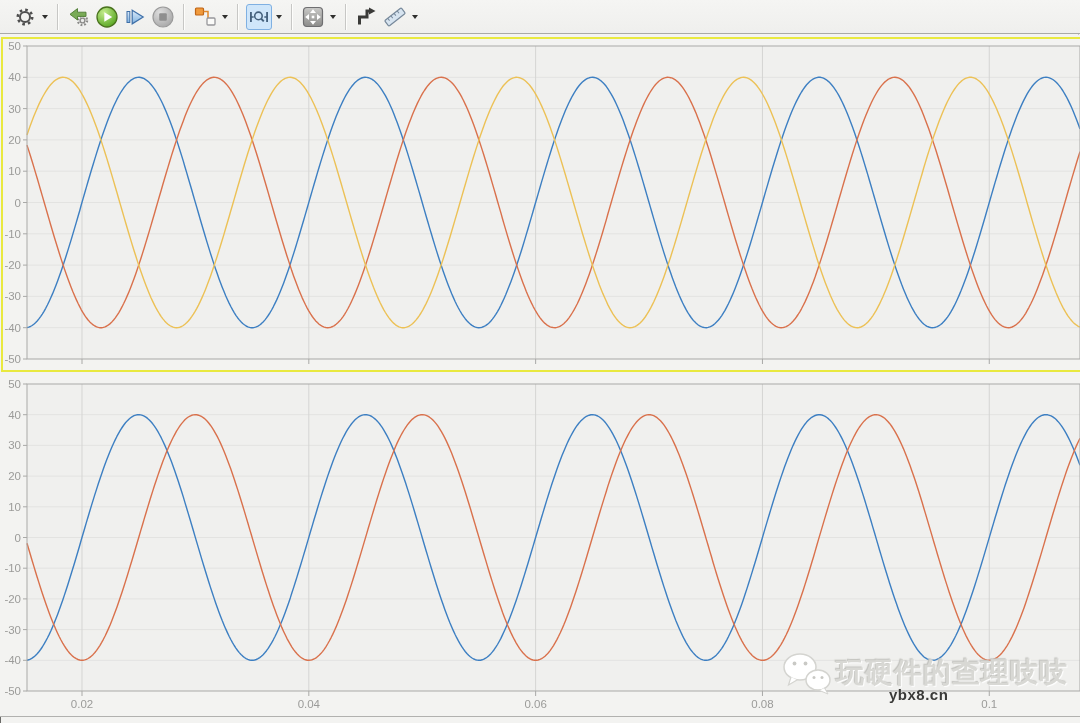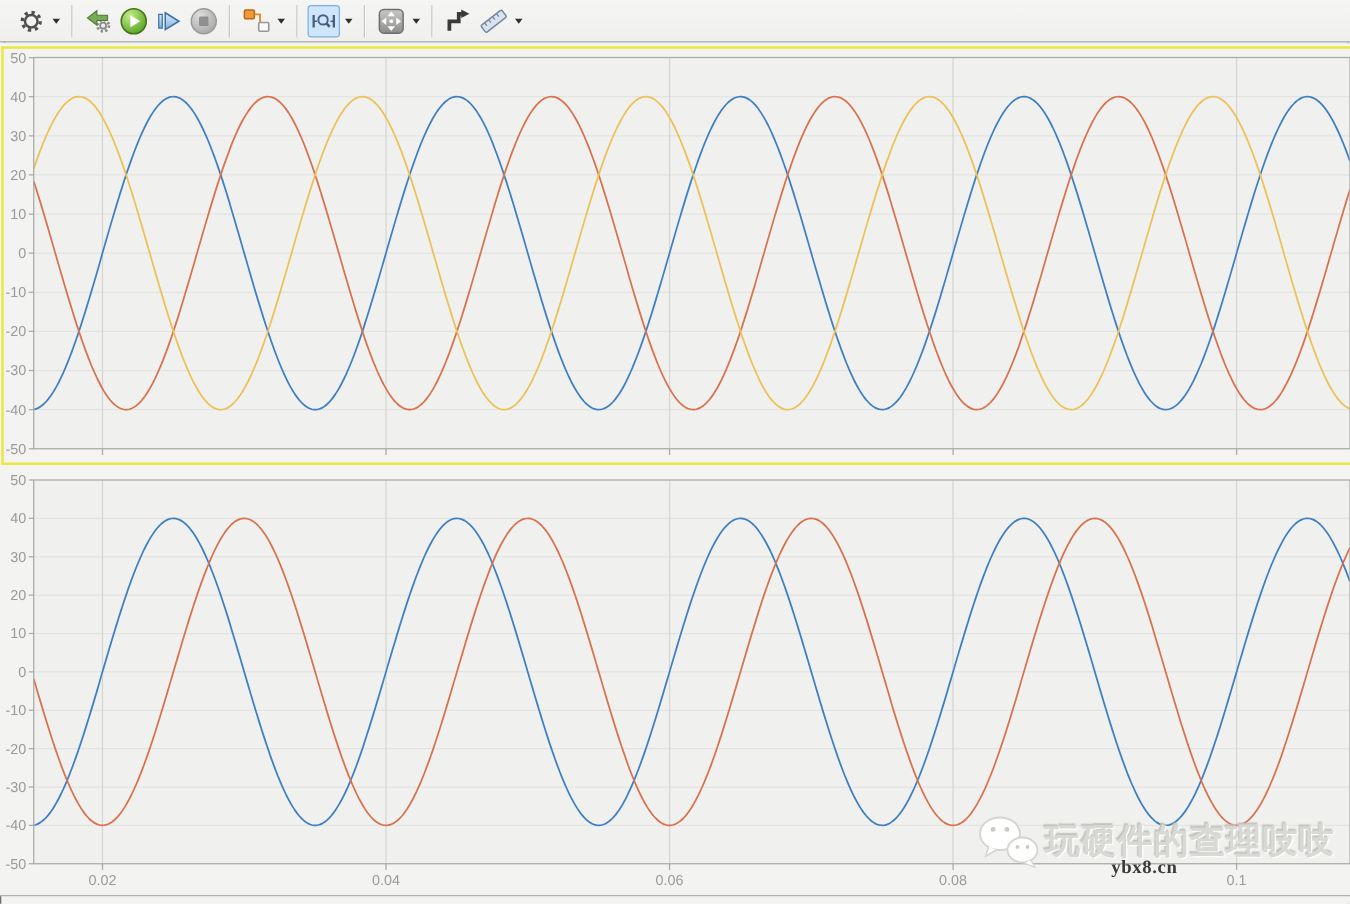--- a/index.html
+++ b/index.html
@@ -44,21 +44,21 @@
   .win-edge-right{position:absolute;left:1078px;top:0;width:1px;height:723px;background:#c6c6c4;}
   .top-tick{position:absolute;left:213px;top:0;width:3px;height:5px;background:#3f3f3d;}
   
   .watermark{position:absolute;left:780px;top:650px;display:flex;align-items:flex-start;pointer-events:none;}
   .wm-text{
     font-size:28px;font-weight:bold;letter-spacing:1px;color:#d8d8d4;line-height:46px;
     text-shadow:1px 1px 1px #ffffff,-1px -1px 1px #c2c2be;white-space:nowrap;
   }
   .wm-site{
     position:absolute;left:889px;top:686px;pointer-events:none;
-    font-family:Liberation Serif, serif;font-weight:bold;font-size:15px;color:#3a3a38;letter-spacing:0.5px;
+    font-family:Liberation Sans, sans-serif;font-weight:bold;font-size:15px;color:#3a3a38;letter-spacing:0.5px;
   }
 </style>
 </head>
 <body>
 
 <div class="win-edge-top"></div>
 <div class="win-edge-left"></div>
 <div class="win-edge-right"></div>
 <div class="top-tick"></div>
 

